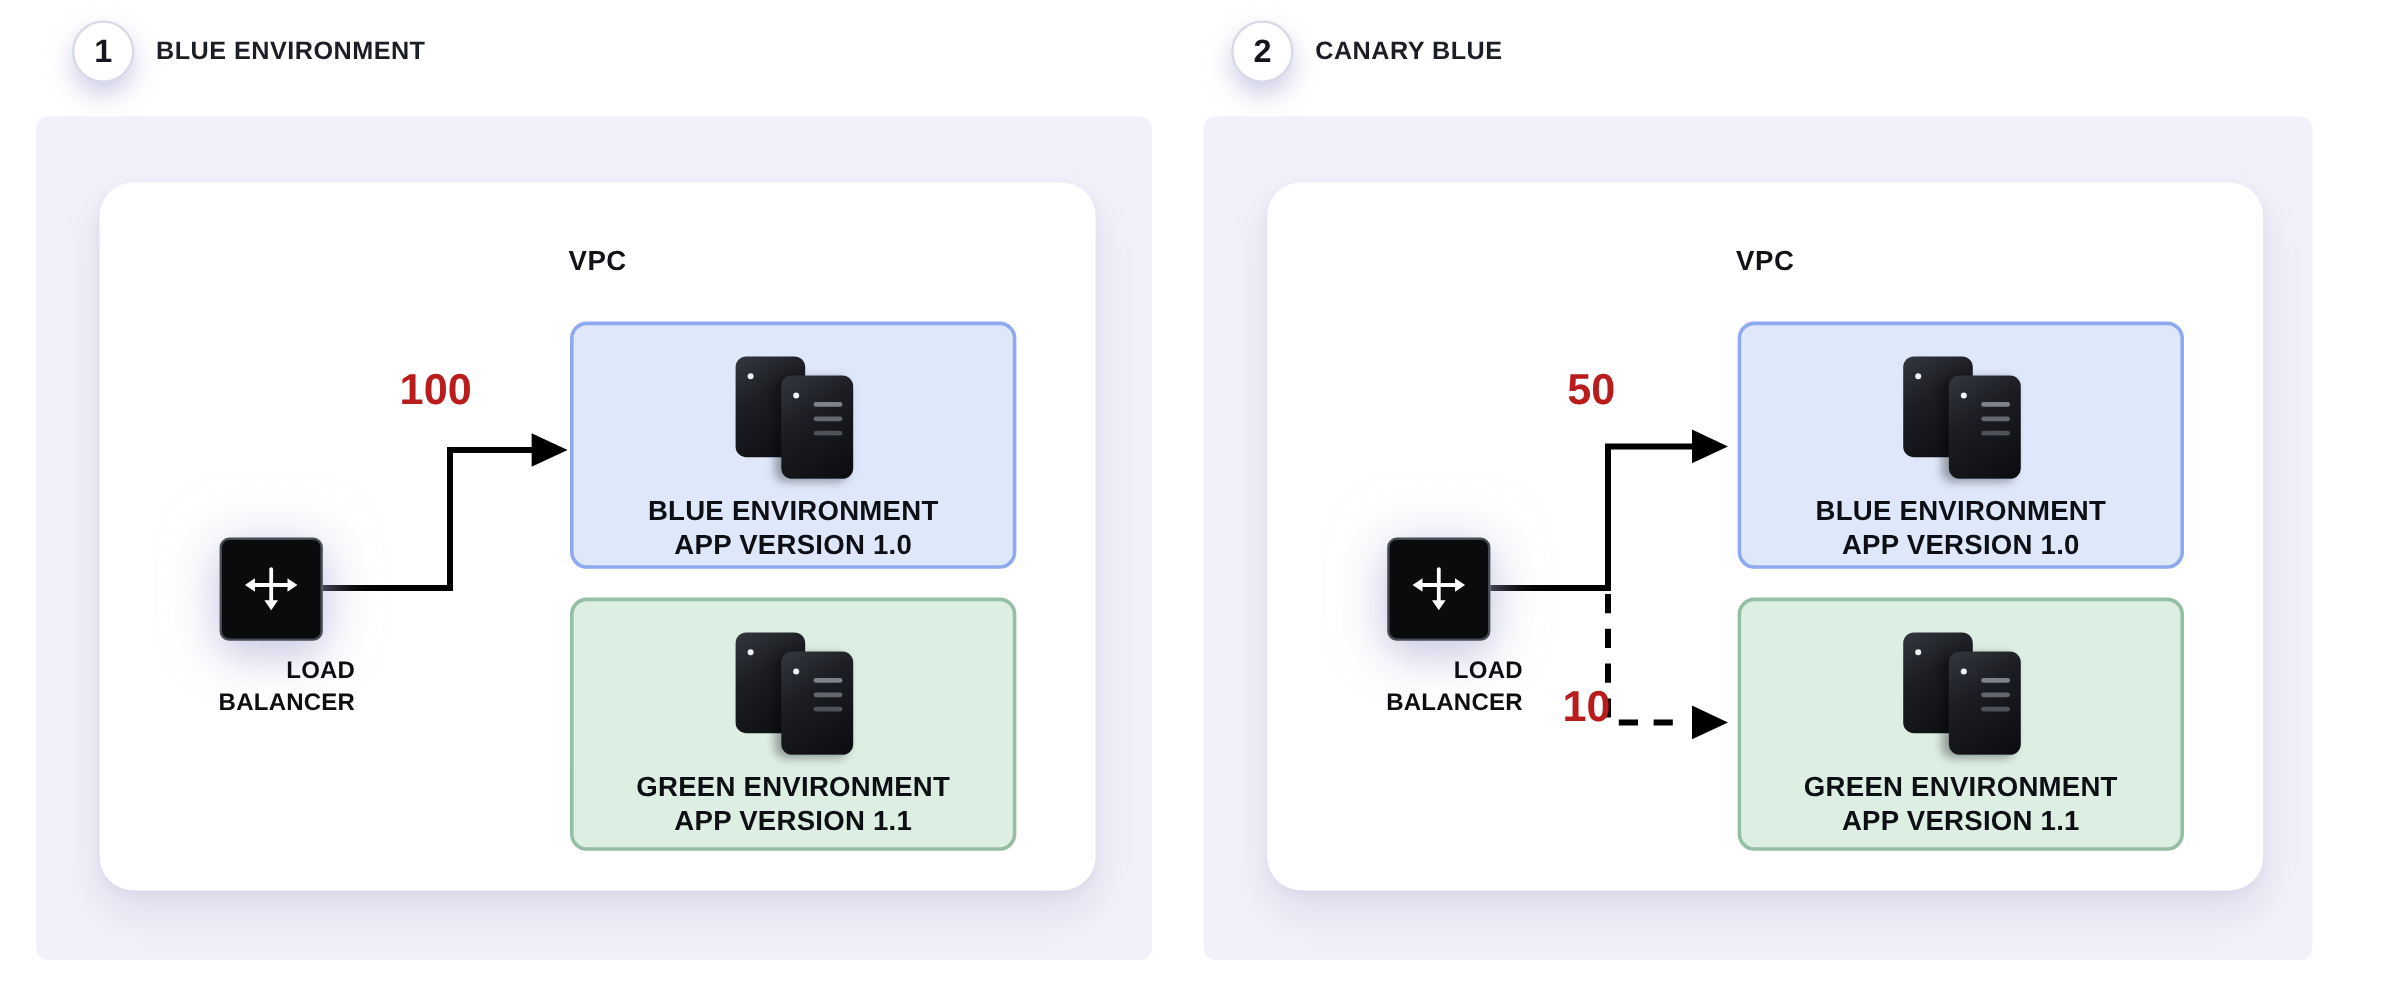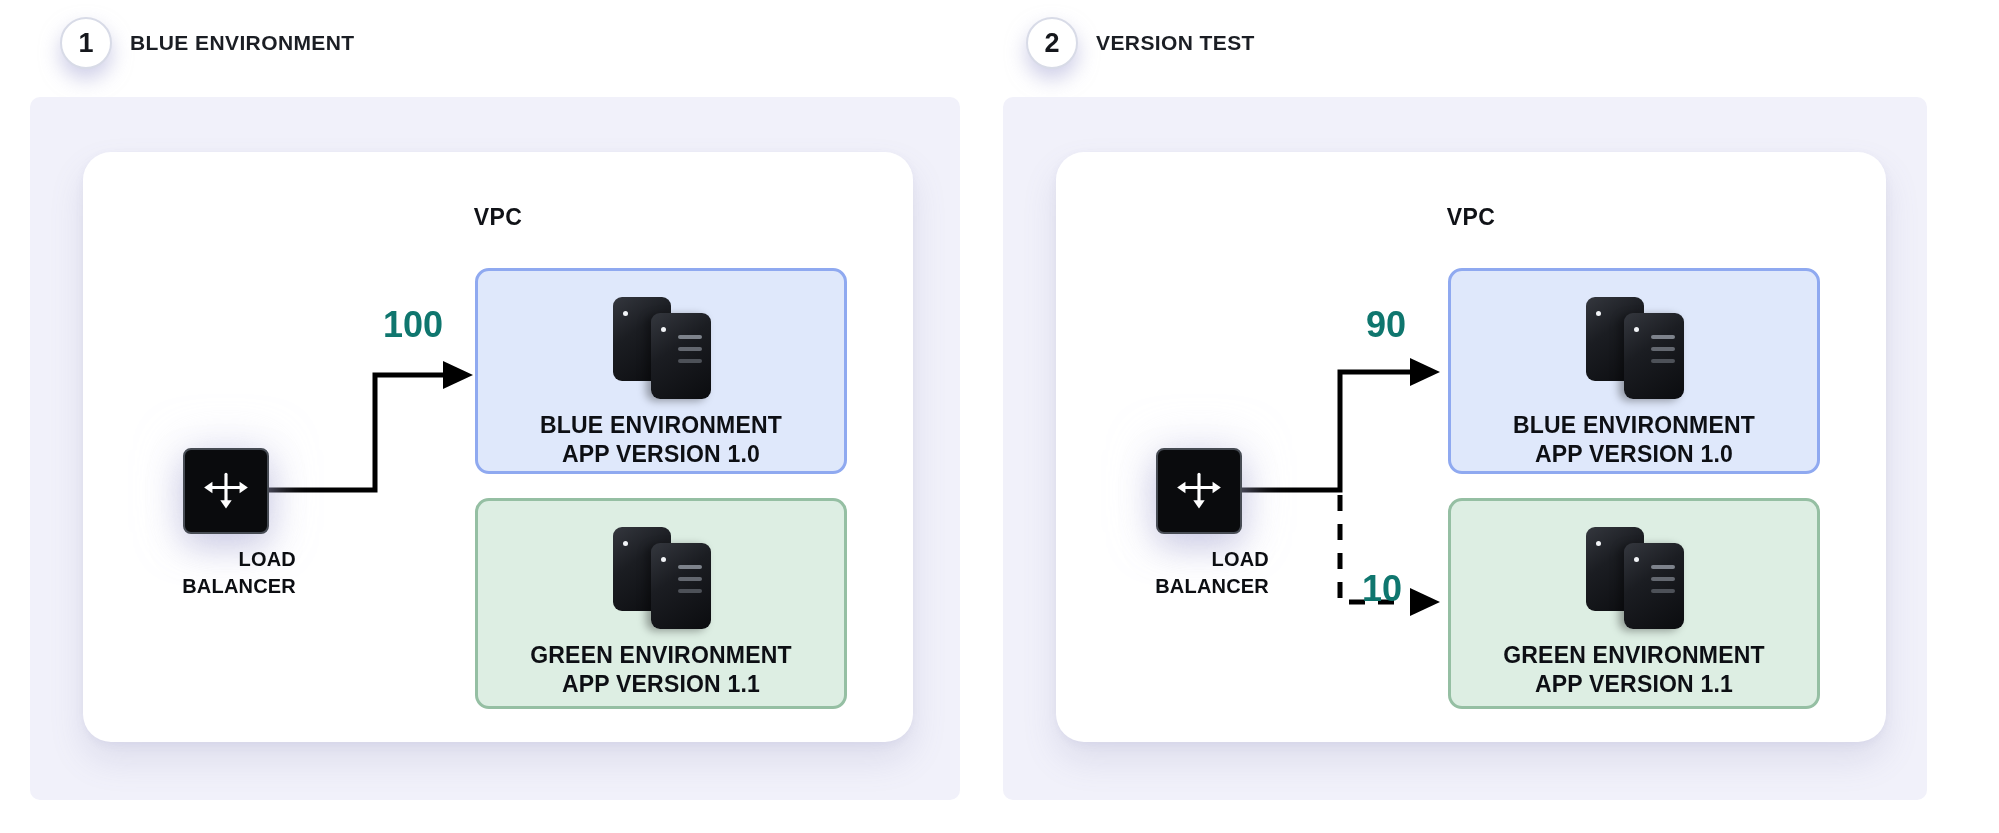--- a/index.html
+++ b/index.html
@@ -105,22 +105,22 @@
   .lb-label {
     position: absolute; left: 73px; top: 394px; width: 140px;
     text-align: right;
     font-size: 20px; font-weight: 700; color: #0c0e12;
     line-height: 27px; letter-spacing: 0.2px;
   }
 
   
   .arrow-layer { position: absolute; inset: 0; width: 830px; height: 590px; }
   .traffic-weight {
-    position: absolute; width: 160px; text-align: center;
-    font-size: 36px; font-weight: 700; color: #0f766e;
+    position: absolute; width: 160px; text-align: left;
+    font-size: 36px; font-weight: 700; color: #b91c1c;
   }
   .weight-blue  { left: 250px; top: 152px; }
   .weight-green { left: 246px; top: 416px; }
 </style>
 </head>
 <body>
 
 <div class="stage">
 
   <div class="step-badge" style="left:60px">
@@ -186,35 +186,35 @@
         <div class="env-name">GREEN ENVIRONMENT</div>
         <div class="env-version">APP VERSION 1.1</div>
       </div>
 
     </div>
   </div>
 
   <div class="step-badge" style="left:1026px">
     <span>2</span>
   </div>
-  <div class="panel-title" style="left:1096px">VERSION TEST</div>
+  <div class="panel-title" style="left:1096px">CANARY BLUE</div>
 
   <div class="panel" style="left:1003px; width:924px">
     <div class="vpc-card">
 
       <div class="vpc-label">VPC</div>
 
       <svg class="arrow-layer" viewBox="0 0 830 590">
         <path d="M186 338 H284 V220 H356" fill="none" stroke="#000000" stroke-width="5"></path>
         <polygon points="354,206 354,234 384,220" fill="#000000"></polygon>
         <path d="M284 343 V450 H348" fill="none" stroke="#000000" stroke-width="5" stroke-dasharray="16 13"></path>
         <polygon points="354,436 354,464 384,450" fill="#000000"></polygon>
       </svg>
 
-      <div class="traffic-weight weight-blue">90</div>
+      <div class="traffic-weight weight-blue">50</div>
       <div class="traffic-weight weight-green">10</div>
 
       <div class="load-balancer">
         <svg width="56" height="56" viewBox="0 0 64 64">
           <g stroke="#ffffff" stroke-width="3.6" fill="none" stroke-linecap="round">
             <line x1="32" y1="13" x2="32" y2="44"></line>
             <line x1="15" y1="28" x2="49" y2="28"></line>
           </g>
           <g fill="#ffffff">
             <polygon points="32,52 25.5,42.5 38.5,42.5"></polygon>

